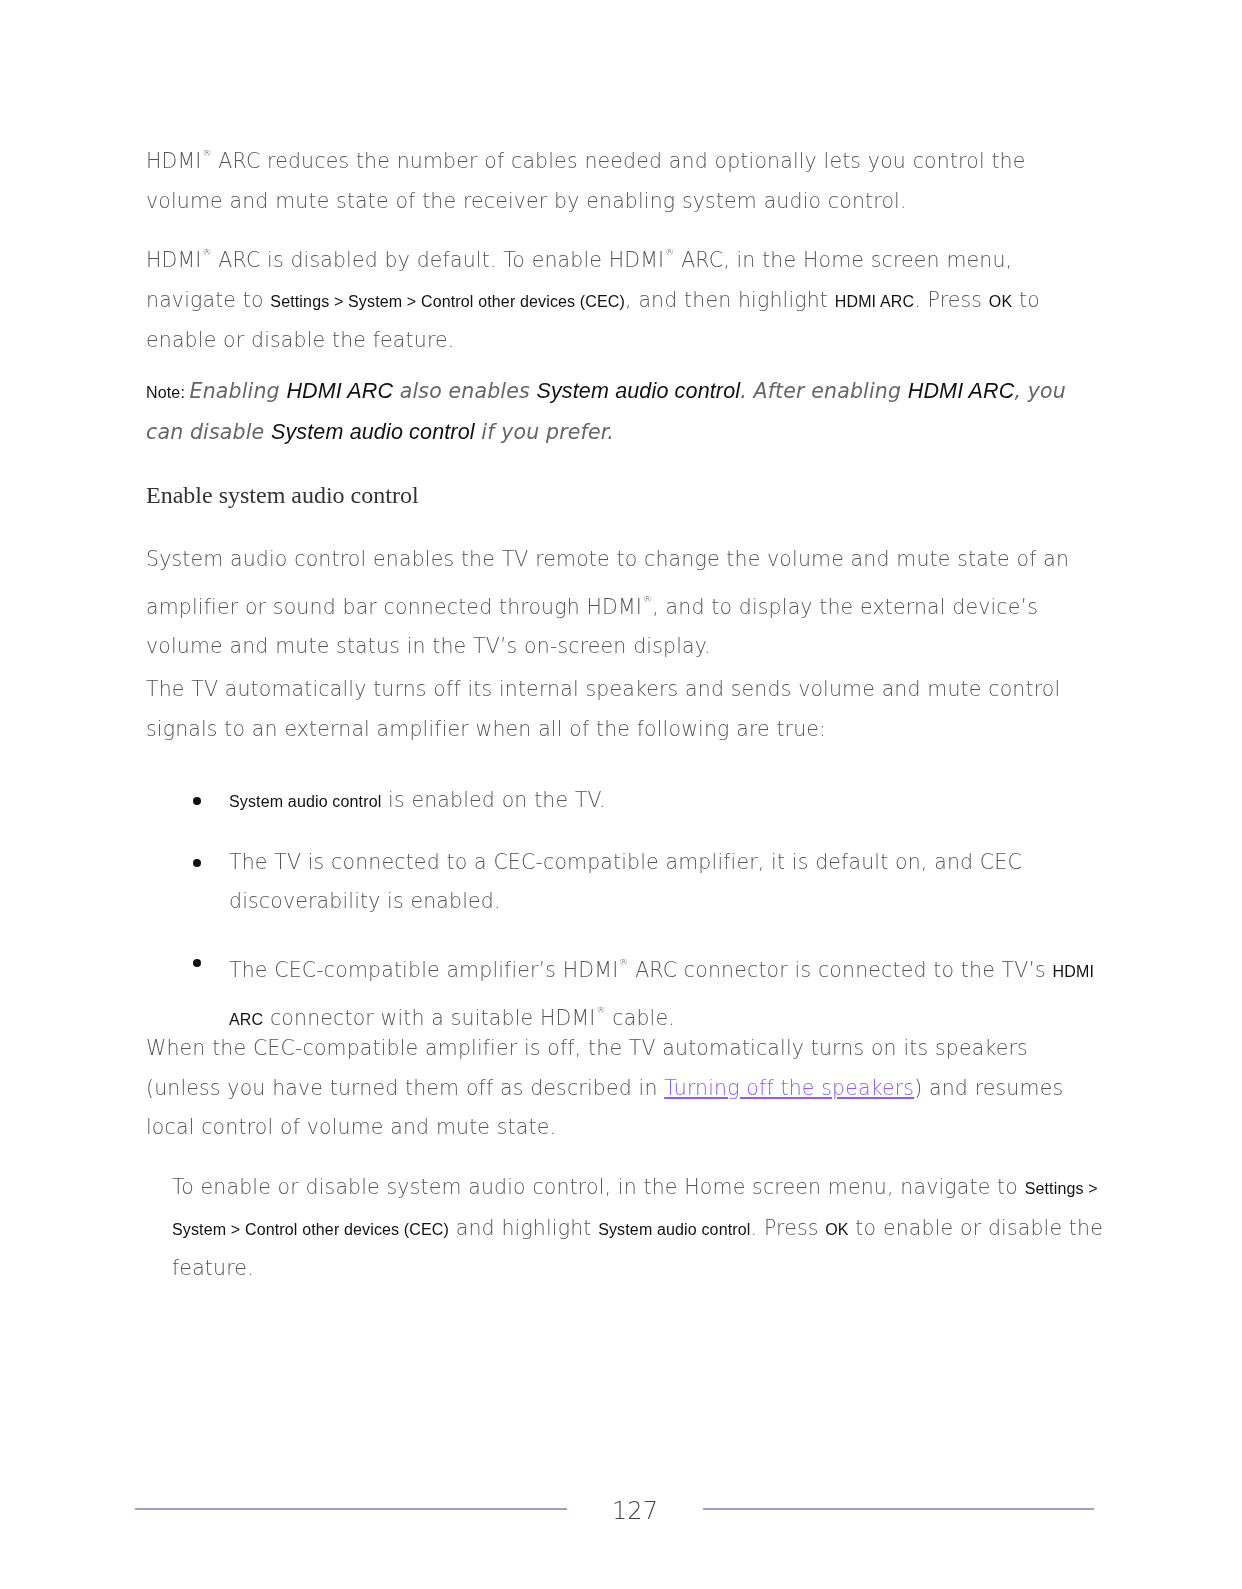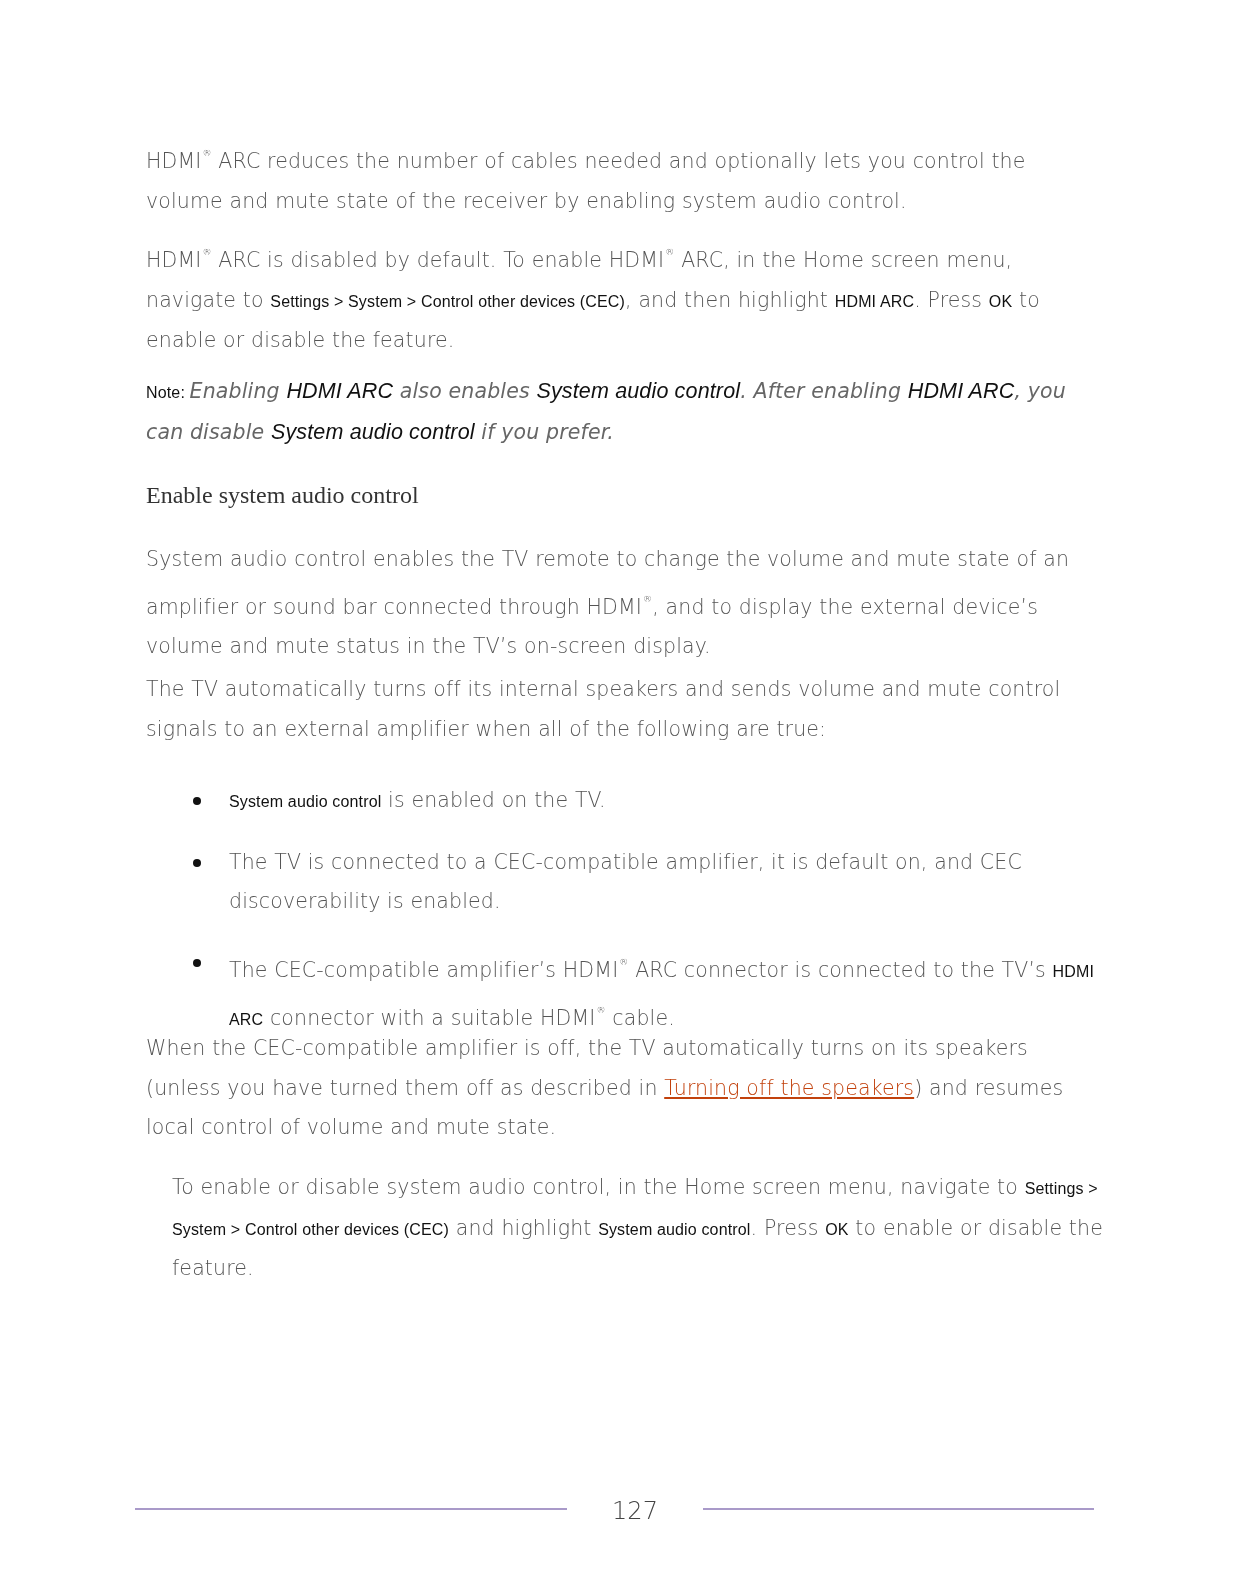--- a/index.html
+++ b/index.html
@@ -17,21 +17,21 @@
   .ui-i { font-family: "Liberation Sans", sans-serif; color: #111111; font-size: 21.5px; font-style: italic; }
   .ital { font-style: italic; color: #666666; }
   sup.reg { font-size: 9px; vertical-align: 12px; margin-left: 1px; }
   .heading {
     position: absolute; left: 146px; top: 482px;
     font-family: Liberation Serif, serif; font-size: 24px; color: #333333; font-weight: 400; margin: 0;
   }
   .bullets { position: absolute; left: 146px; top: 770px; width: 950px; margin: 11px; padding: 0; list-style: none; }
   .bullets li { position: relative; padding-left: 72px; line-height: 39.5px; margin-bottom: 21px; }
   .bullet-dot { position: absolute; left: 36px; top: 16px; width: 8px; height: 8px; border-radius: 50%; background: #111; }
-  a.link { color: #c2410c; text-decoration: underline; }
+  a.link { color: #8b5cf6; text-decoration: underline; }
   .footer-line { position: absolute; top: 1508px; height: 2px; background: #a99ac9; }
   .page-num {
     position: absolute; top: 1497px; left: 600px; width: 70px; text-align: center;
     font-family: "DejaVu Sans", sans-serif; font-weight: 300; font-size: 24px; color: #444;
   }
 </style>
 </head>
 <body>
 
 <div class="page">

